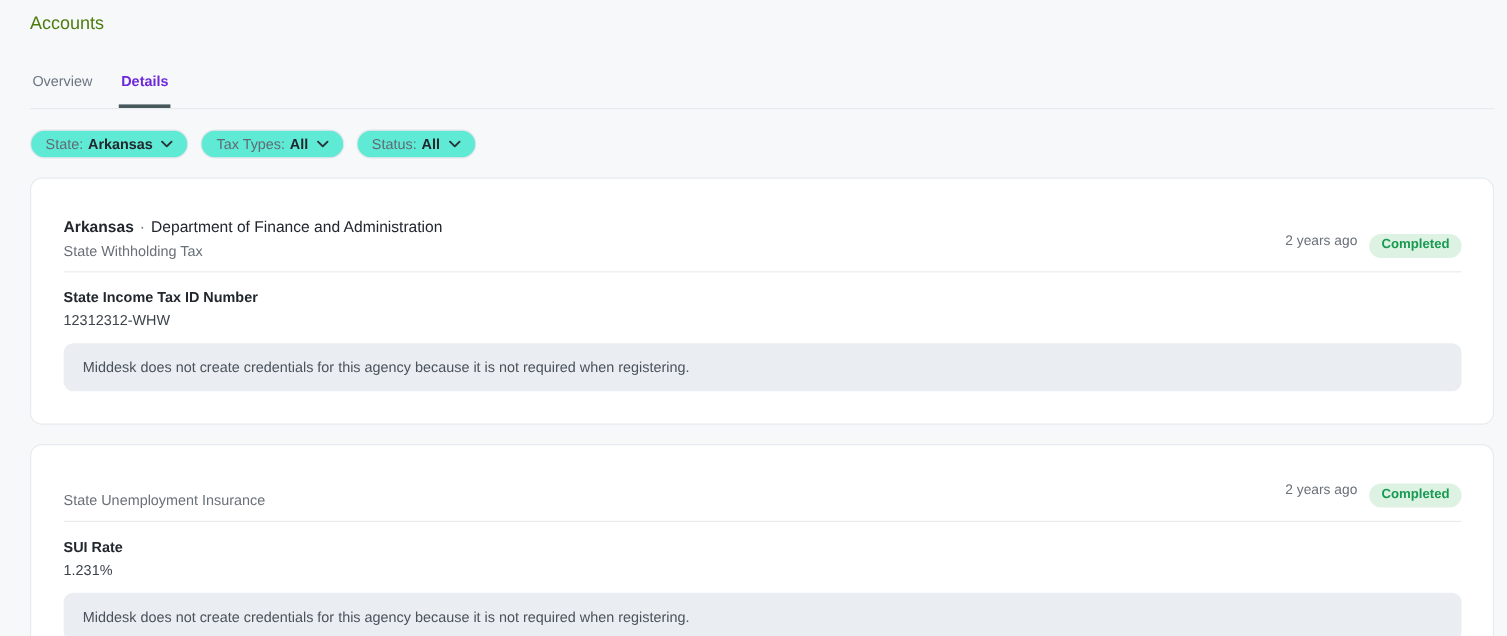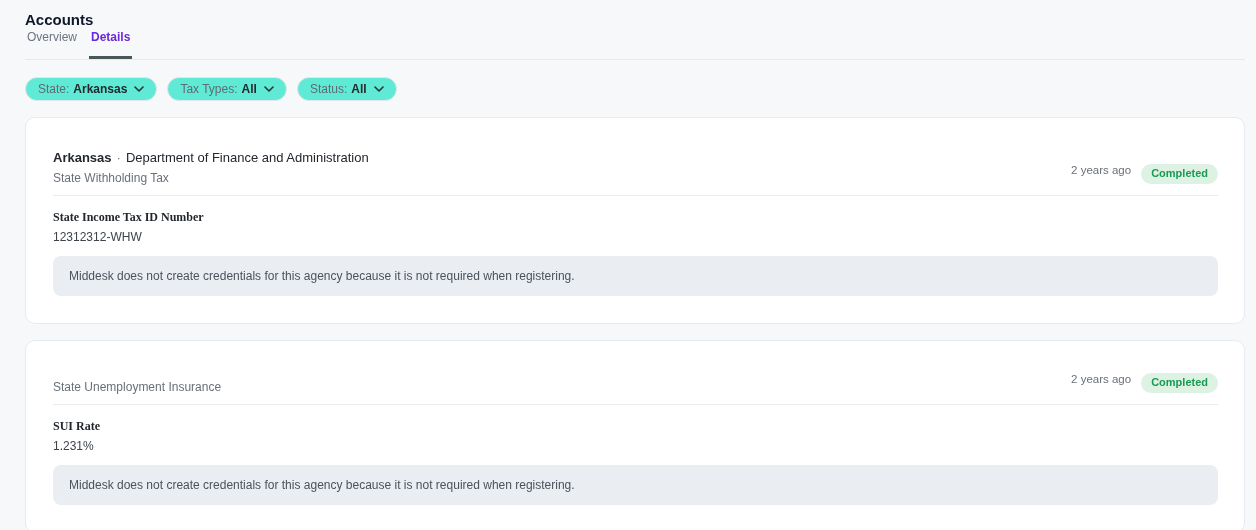--- a/index.html
+++ b/index.html
@@ -7,29 +7,30 @@
   body {
     background: #f7f8fa;
     font-family: "Liberation Sans", sans-serif;
     color: #22272e;
   }
   .page { padding: 10px 11px 0 25px; }
 
   
   .page-title {
     font-size: 15px;
-    font-weight: 700;
-    color: #0f172a;
+    font-weight: 400;
+    color: #4d7c0f;
     line-height: 20px;
   }
 
   
   .tabs {
+    margin-top: 31px;
     display: flex;
-    gap: 10px;
+    gap: 20px;
     border-bottom: 1px solid #e7eaed;
   }
   .tab {
     font-size: 12px;
     color: #6c7580;
     padding: 0 2px 12px 2px;
     border-bottom: 3px solid transparent;
     cursor: pointer;
   }
   .tab.active {
@@ -80,21 +81,21 @@
     color: #189a51;
     font-size: 11px;
     font-weight: 700;
     line-height: 1;
     padding: 4px 10px 5px;
     border-radius: 999px;
   }
   .card-divider { border: none; height: 1px; background: #e9ebee; margin: 10px 0 14px; }
   .fields { display: flex; }
   .field { min-width: 183px; padding-right: 20px; }
-  .field-label { font-size: 12px; font-weight: 700; color: #22272e; font-family: Liberation Serif, serif; }
+  .field-label { font-size: 12px; font-weight: 700; color: #22272e; }
   .field-value { margin-top: 5px; font-size: 12px; color: #3c434a; }
   .note {
     margin-top: 12px;
     background: #eaedf1;
     border-radius: 8px;
     padding: 13px 16px;
     font-size: 12px;
     color: #4a525c;
   }
 </style>

